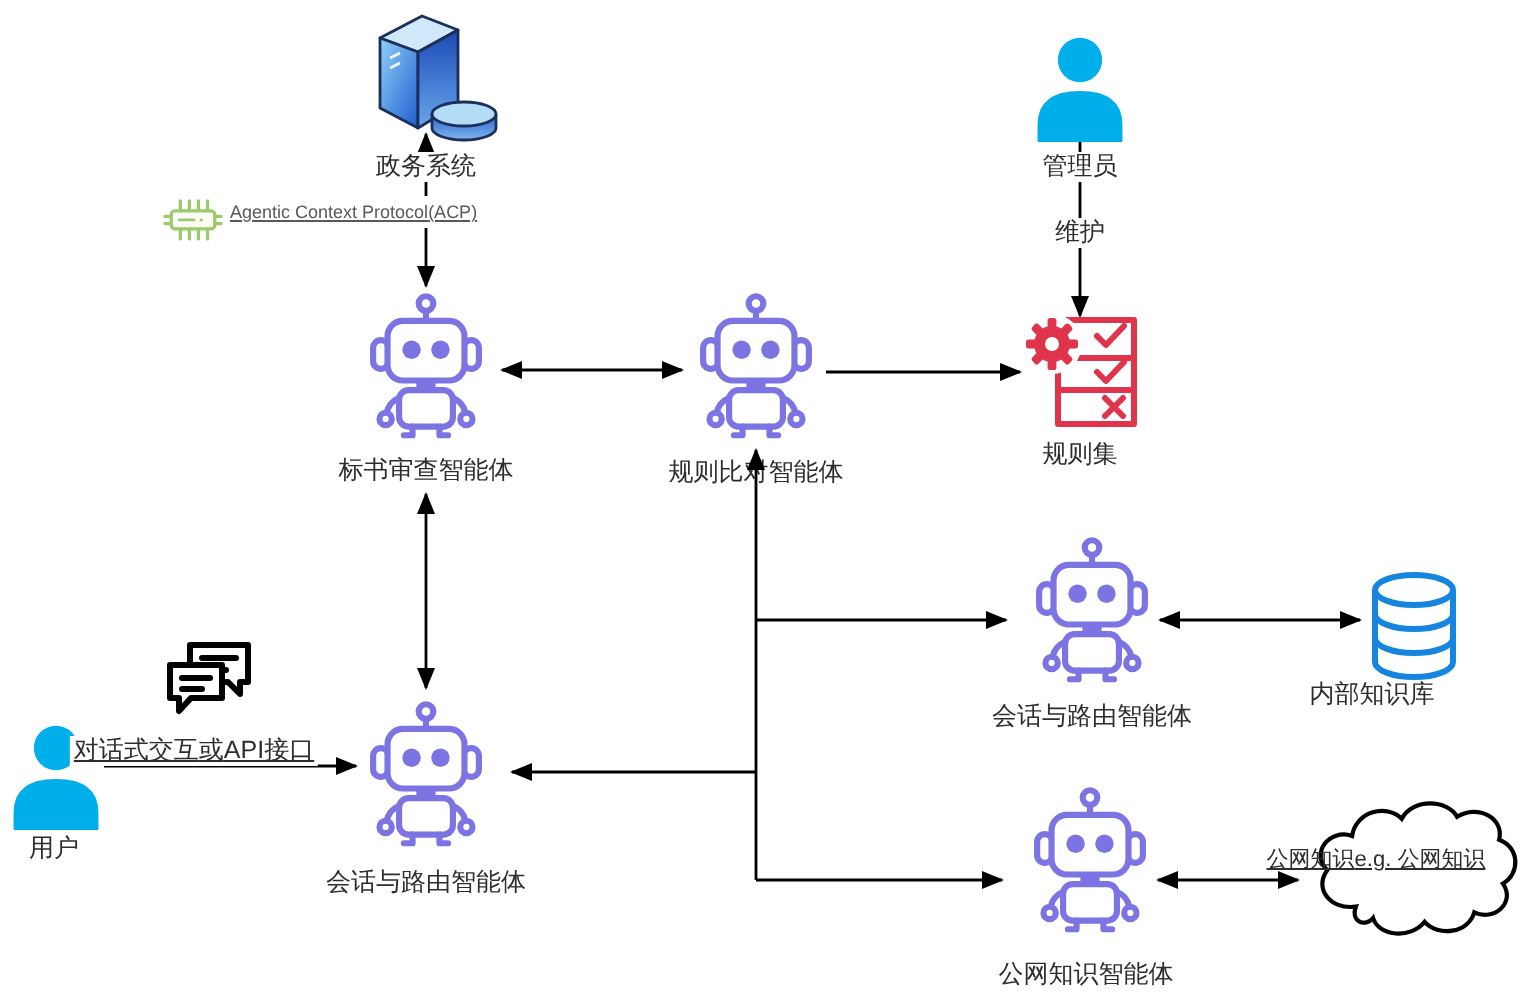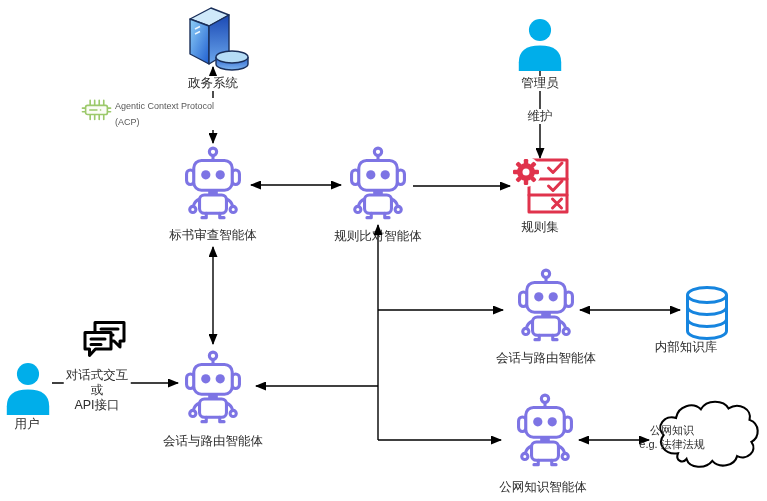--- a/index.html
+++ b/index.html
@@ -9,21 +9,21 @@
   #layer-under{z-index:1;}
   #layer-over{z-index:3;}
   .icon{position:absolute;z-index:2;}
   .lbl{position:absolute;z-index:2;font-size:12.5px;color:var(--text,#2d2d2d);
        background:#fff;white-space:nowrap;transform:translateX(-50%);
        text-align:center;line-height:15px;padding:0 2px;}
   .lbl-sm{font-size:9px;color:var(--text2,#595959);background:#fff;}
   .edge-line{stroke:var(--line,#000);stroke-width:1.4px;fill:none;}
   marker path{fill:var(--line,#000);stroke:none;}
   .cloud-text{z-index:2;font-size:11px;line-height:14px;background:transparent;}
-  .txt-block{display:flex;flex-direction:column;}
+  .txt-block{display:flex;flex-direction:row;align-items:center;text-decoration:underline;}
 </style>
 </head>
 <body>
 
 <div id="canvas">
 
   <svg width="0" height="0" style="position:absolute" aria-hidden="true">
     <defs>
       <linearGradient id="gTower" x1="0" y1="0" x2="1" y2="1">
         <stop offset="0" stop-color="#8fd0f8"></stop>
@@ -224,18 +224,18 @@
 
   <div class="lbl txt-block" style="left:97px;top:368px;">
     <div>对话式交互</div>
     <div>或</div>
     <div>API接口</div>
   </div>
   <div class="lbl" style="left:546px;top:351px">会话与路由智能体</div>
   <div class="lbl" style="left:686px;top:340px">内部知识库</div>
   <div class="lbl" style="left:543px;top:480px">公网知识智能体</div>
 
-  <div class="lbl cloud-text txt-block" style="left:672px;top:423px;background:transparent;">
+  <div class="lbl cloud-text txt-block" style="left:688px;top:423px;background:transparent;">
     <div>公网知识</div>
-    <div>e.g. 法律法规</div>
+    <div>e.g. 公网知识</div>
   </div>
 
 </div>
 
 </body></html>

